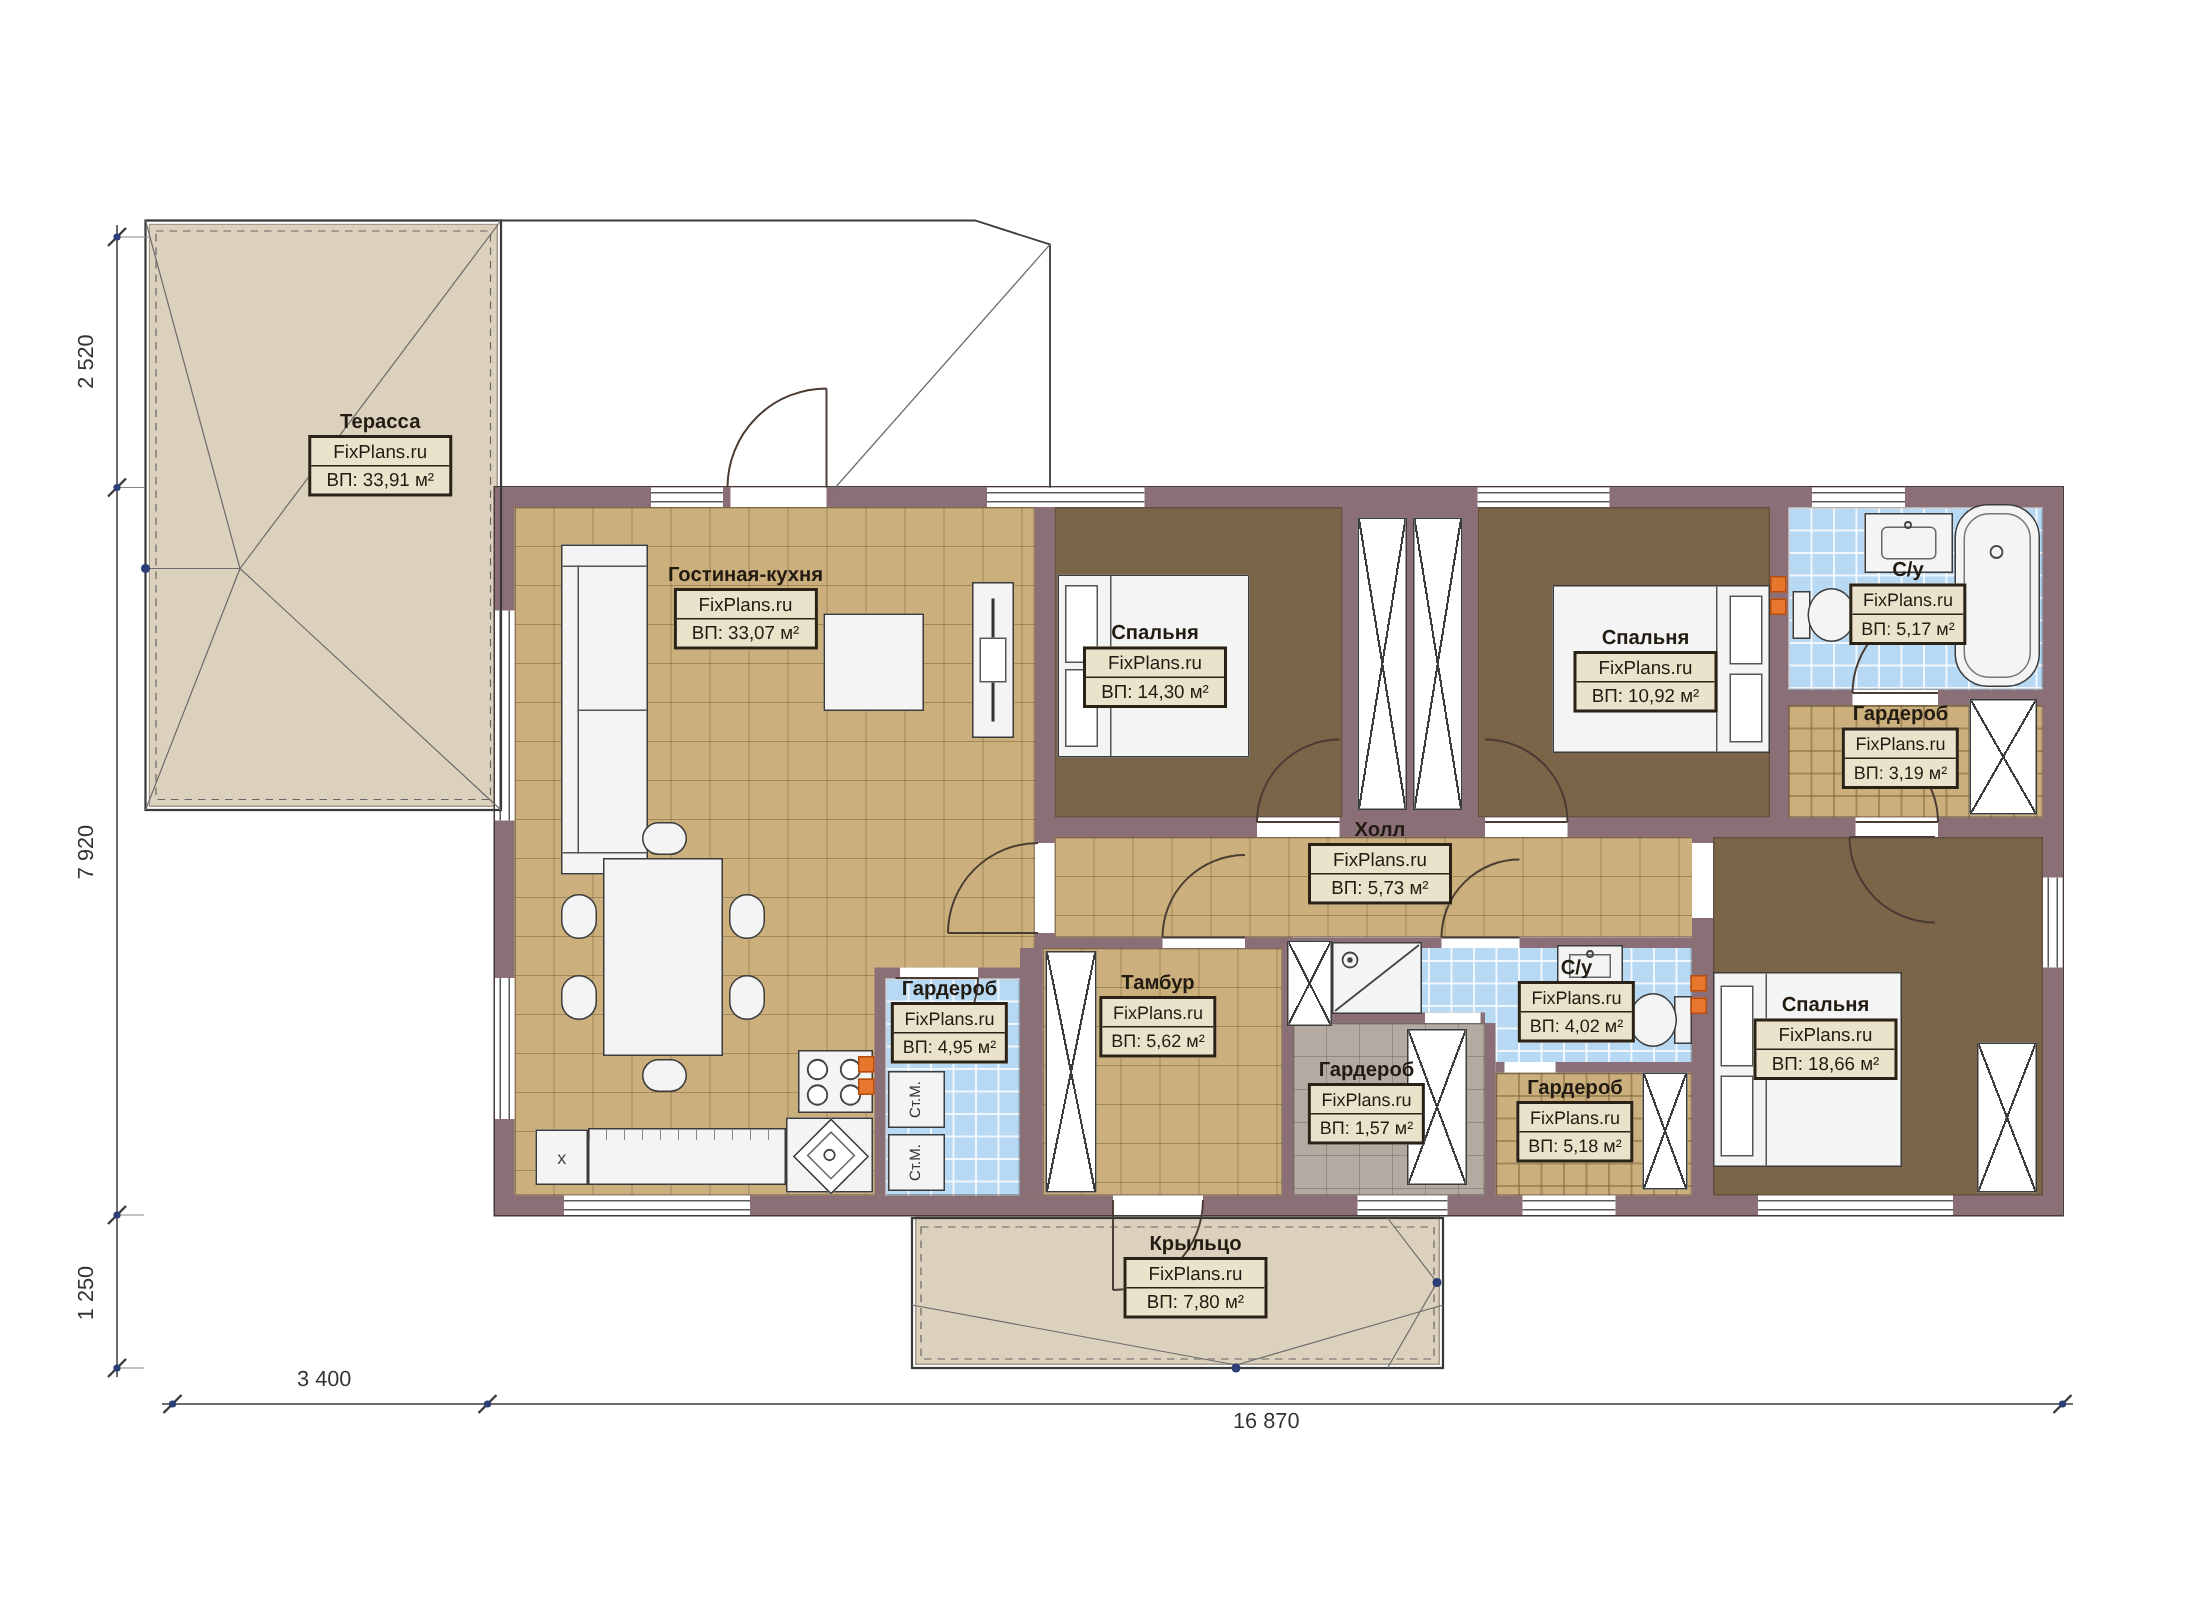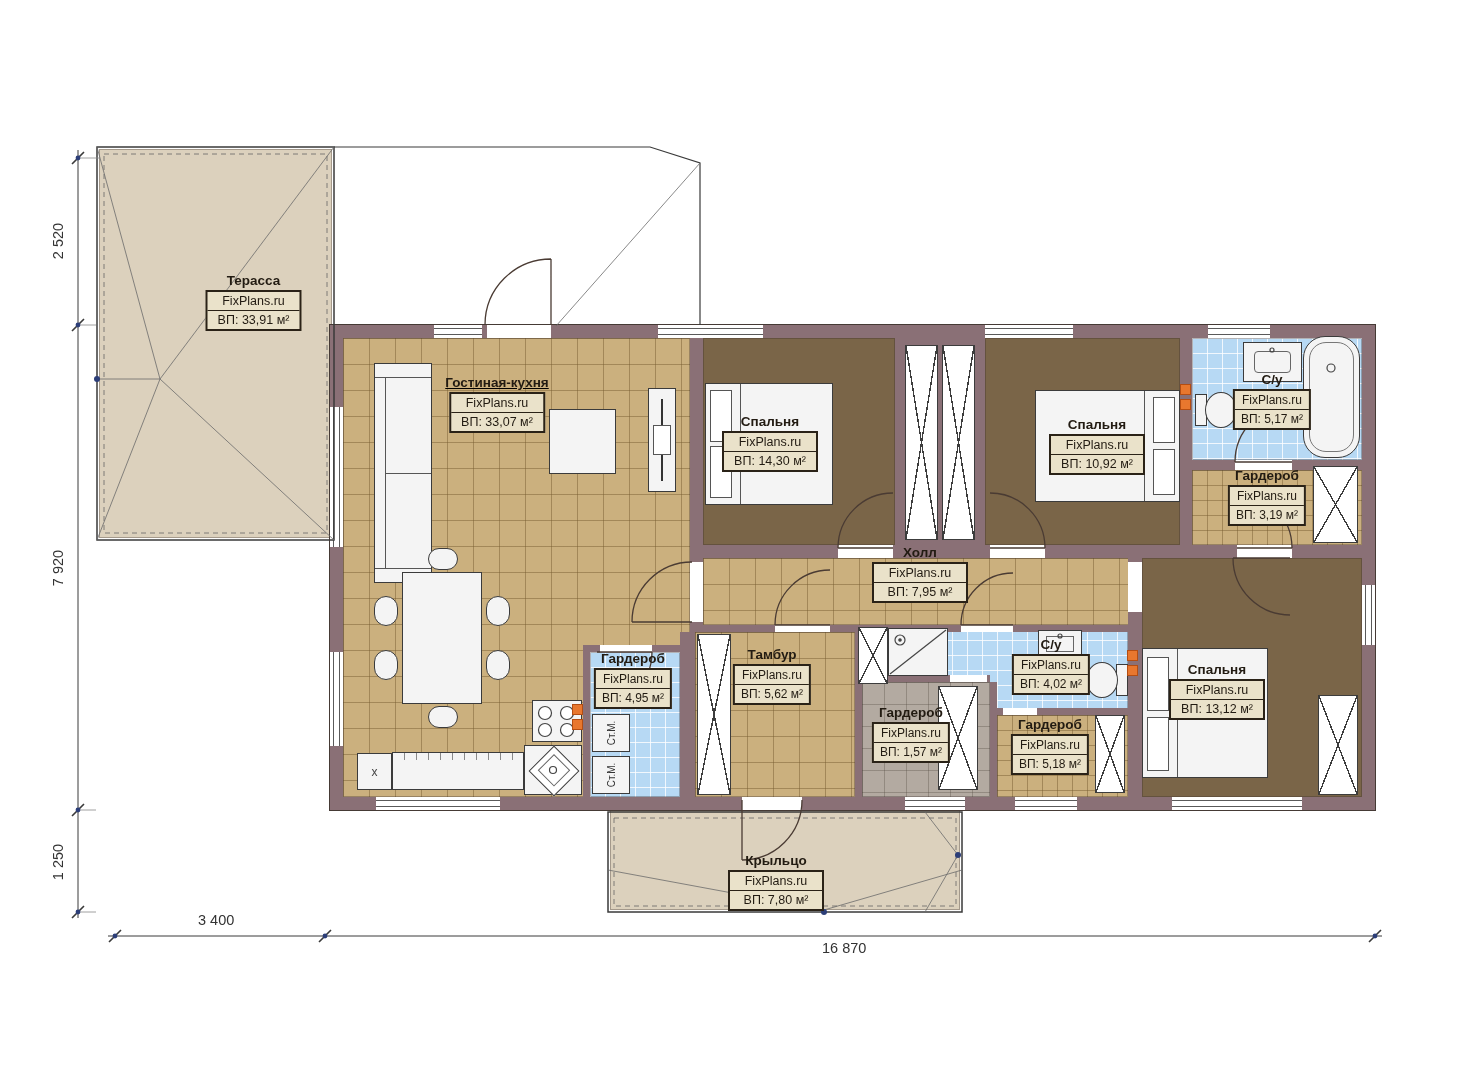--- a/index.html
+++ b/index.html
@@ -275,21 +275,21 @@
   <div class="abs orange" style="left:1180px;top:384px;width:11px;height:11px;z-index:9;"></div>
   <div class="abs orange" style="left:1180px;top:399px;width:11px;height:11px;z-index:9;"></div>
   <div class="abs orange" style="left:1127px;top:650px;width:11px;height:11px;z-index:9;"></div>
   <div class="abs orange" style="left:1127px;top:665px;width:11px;height:11px;z-index:9;"></div>
 
   <div class="rlabel" style="left:245px;top:274px;padding-left:17px;">
     <div class="rtitle">Терасса</div>
     <div class="rbox"><div class="row1">FixPlans.ru</div>
       <div class="row2">ВП: 33,91 м²</div></div>
   </div>
-  <div class="rlabel" style="left:497px;top:376px;text-decoration:underline;">
+  <div class="rlabel" style="left:497px;top:376px;">
     <div class="rtitle">Гостиная-кухня</div>
     <div class="rbox"><div class="row1">FixPlans.ru</div>
       <div class="row2">ВП: 33,07 м²</div></div>
   </div>
   <div class="rlabel" style="left:770px;top:415px;">
     <div class="rtitle">Спальня</div>
     <div class="rbox"><div class="row1">FixPlans.ru</div>
       <div class="row2">ВП: 14,30 м²</div></div>
   </div>
   <div class="rlabel" style="left:1097px;top:418px;">
@@ -303,21 +303,21 @@
       <div class="row2">ВП: 5,17 м²</div></div>
   </div>
   <div class="rlabel sm" style="left:1267px;top:469px;">
     <div class="rtitle">Гардероб</div>
     <div class="rbox"><div class="row1">FixPlans.ru</div>
       <div class="row2">ВП: 3,19 м²</div></div>
   </div>
   <div class="rlabel" style="left:920px;top:546px;">
     <div class="rtitle">Холл</div>
     <div class="rbox"><div class="row1">FixPlans.ru</div>
-      <div class="row2">ВП: 7,95 м²</div></div>
+      <div class="row2">ВП: 5,73 м²</div></div>
   </div>
   <div class="rlabel sm" style="left:633px;top:652px;">
     <div class="rtitle">Гардероб</div>
     <div class="rbox"><div class="row1">FixPlans.ru</div>
       <div class="row2">ВП: 4,95 м²</div></div>
   </div>
   <div class="rlabel sm" style="left:772px;top:648px;">
     <div class="rtitle">Тамбур</div>
     <div class="rbox"><div class="row1">FixPlans.ru</div>
       <div class="row2">ВП: 5,62 м²</div></div>
@@ -333,23 +333,23 @@
       <div class="row2">ВП: 4,02 м²</div></div>
   </div>
   <div class="rlabel sm" style="left:1050px;top:718px;">
     <div class="rtitle">Гардероб</div>
     <div class="rbox"><div class="row1">FixPlans.ru</div>
       <div class="row2">ВП: 5,18 м²</div></div>
   </div>
   <div class="rlabel" style="left:1217px;top:663px;">
     <div class="rtitle">Спальня</div>
     <div class="rbox"><div class="row1">FixPlans.ru</div>
-      <div class="row2">ВП: 13,12 м²</div></div>
-  </div>
-  <div class="rlabel" style="left:776px;top:822px;margin-top:32px;">
+      <div class="row2">ВП: 18,66 м²</div></div>
+  </div>
+  <div class="rlabel" style="left:797px;top:822px;">
     <div class="rtitle">Крыльцо</div>
     <div class="rbox"><div class="row1">FixPlans.ru</div>
       <div class="row2">ВП: 7,80 м²</div></div>
   </div>
 
   <div class="dim vert" style="left:40px;top:233px;">2 520</div>
   <div class="dim vert" style="left:40px;top:560px;">7 920</div>
   <div class="dim vert" style="left:40px;top:854px;">1 250</div>
   <div class="dim" style="left:198px;top:912px;">3 400</div>
   <div class="dim" style="left:822px;top:940px;">16 870</div>

